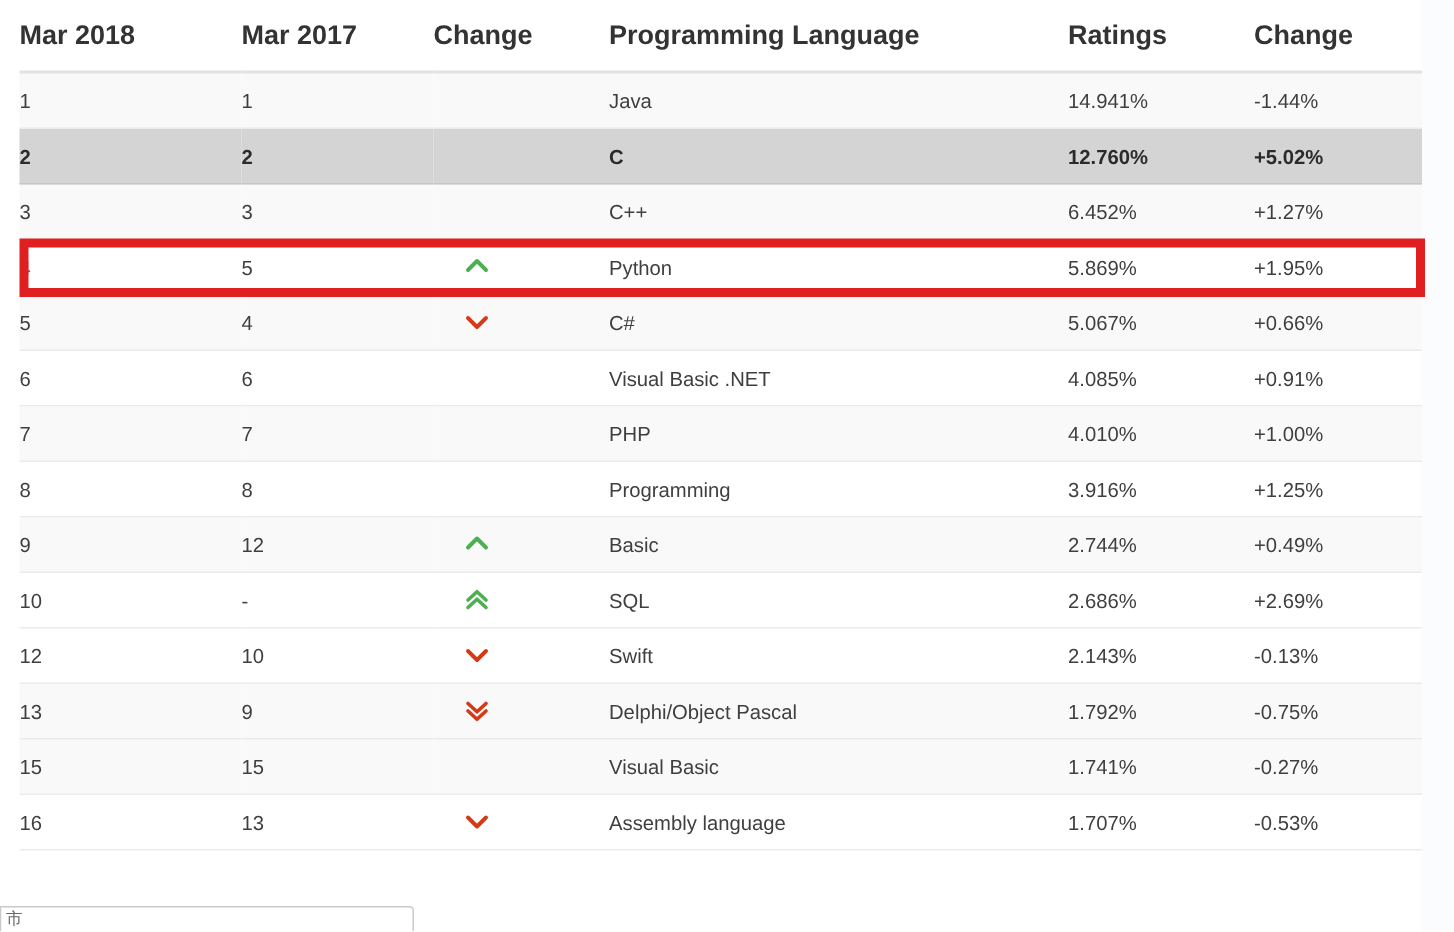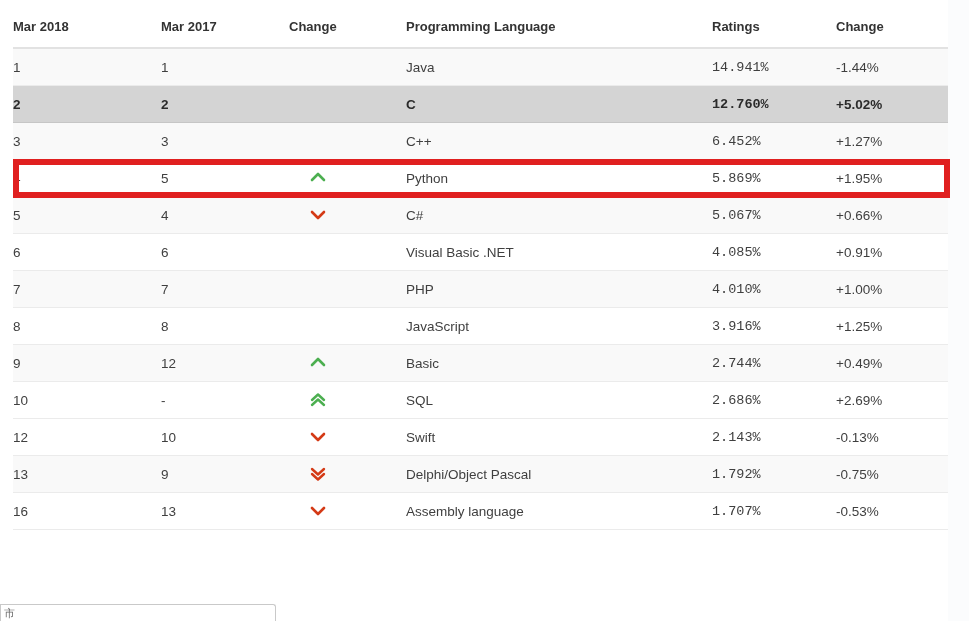--- a/index.html
+++ b/index.html
@@ -57,21 +57,21 @@
 
   table.tiobe col.c-rank2018 { width: 148px; }
   table.tiobe col.c-rank2017 { width: 128px; }
   table.tiobe col.c-change   { width: 117px; }
   table.tiobe col.c-lang     { width: 306px; }
   table.tiobe col.c-ratings  { width: 124px; }
   table.tiobe col.c-delta    { width: 112px; }
 
   table.tiobe thead th {
     font-weight: bold;
-    font-size: 13px;
+    font-size: 18px;
     color: #333333;
     text-align: left;
     padding: 0 0 13px 0;
     background: #ffffff;
     border-bottom: 2px solid #e2e2e2;
     vertical-align: bottom;
     height: 34px;
   }
   th.h-rank2018 { padding-left: 12px; }
   th.h-rank2017 { padding-left: 6px; }
@@ -96,21 +96,21 @@
     background: #d4d4d4;
     font-weight: bold;
     color: #2b2b2b;
     border-bottom: 1px solid #c6c6c6;
   }
 
   td.rank2018 { padding-left: 12px; }
   td.rank2017 { padding-left: 6px; }
   td.change   { padding-left: 0; text-align: left; }
   td.lang     { padding-left: 0; }
-  td.ratings  { padding-left: 6px; font-family: Liberation Mono, monospace; }
+  td.ratings  { padding-left: 6px; }
   td.delta    { padding-left: 0; margin-top: 12px; }
 
   .arrow-cell {
     display: block;
     width: 100%;
     padding-left: 21px;
     box-sizing: border-box;
   }
   .chev {
     display: inline-block;
@@ -258,21 +258,21 @@
             <td class="lang">PHP</td>
             <td class="ratings">4.010%</td>
             <td class="delta">+1.00%</td>
           </tr>
           <tr class="even">
             <td class="rank2018">8</td>
             <td class="rank2017">8</td>
             <td class="change">
               <span class="arrow-cell"></span>
             </td>
-            <td class="lang">JavaScript</td>
+            <td class="lang">Programming</td>
             <td class="ratings">3.916%</td>
             <td class="delta">+1.25%</td>
           </tr>
           <tr class="odd">
             <td class="rank2018">9</td>
             <td class="rank2017">12</td>
             <td class="change">
               <span class="arrow-cell"><span class="chev"><svg width="16" height="16" viewBox="0 0 16 16">
                     <path d="M2 10 L8 4 L14 10" fill="none" stroke="#4caf50" stroke-width="2.6" stroke-linecap="round" stroke-linejoin="round"></path>
                   </svg></span></span>
@@ -312,20 +312,30 @@
             <td class="change">
               <span class="arrow-cell"><span class="chev"><svg width="16" height="16" viewBox="0 0 16 16">
                     <path d="M2 3 L8 8.5 L14 3" fill="none" stroke="#d43a16" stroke-width="2.4" stroke-linecap="round" stroke-linejoin="round"></path>
                     <path d="M2 8 L8 13.5 L14 8" fill="none" stroke="#d43a16" stroke-width="2.4" stroke-linecap="round" stroke-linejoin="round"></path>
                   </svg></span></span>
             </td>
             <td class="lang">Delphi/Object Pascal</td>
             <td class="ratings">1.792%</td>
             <td class="delta">-0.75%</td>
           </tr>
+          <tr class="odd">
+            <td class="rank2018">15</td>
+            <td class="rank2017">15</td>
+            <td class="change">
+              <span class="arrow-cell"></span>
+            </td>
+            <td class="lang">Visual Basic</td>
+            <td class="ratings">1.741%</td>
+            <td class="delta">-0.27%</td>
+          </tr>
           <tr class="even">
             <td class="rank2018">16</td>
             <td class="rank2017">13</td>
             <td class="change">
               <span class="arrow-cell"><span class="chev"><svg width="16" height="16" viewBox="0 0 16 16">
                     <path d="M2 5 L8 11 L14 5" fill="none" stroke="#d43a16" stroke-width="2.6" stroke-linecap="round" stroke-linejoin="round"></path>
                   </svg></span></span>
             </td>
             <td class="lang">Assembly language</td>
             <td class="ratings">1.707%</td>

